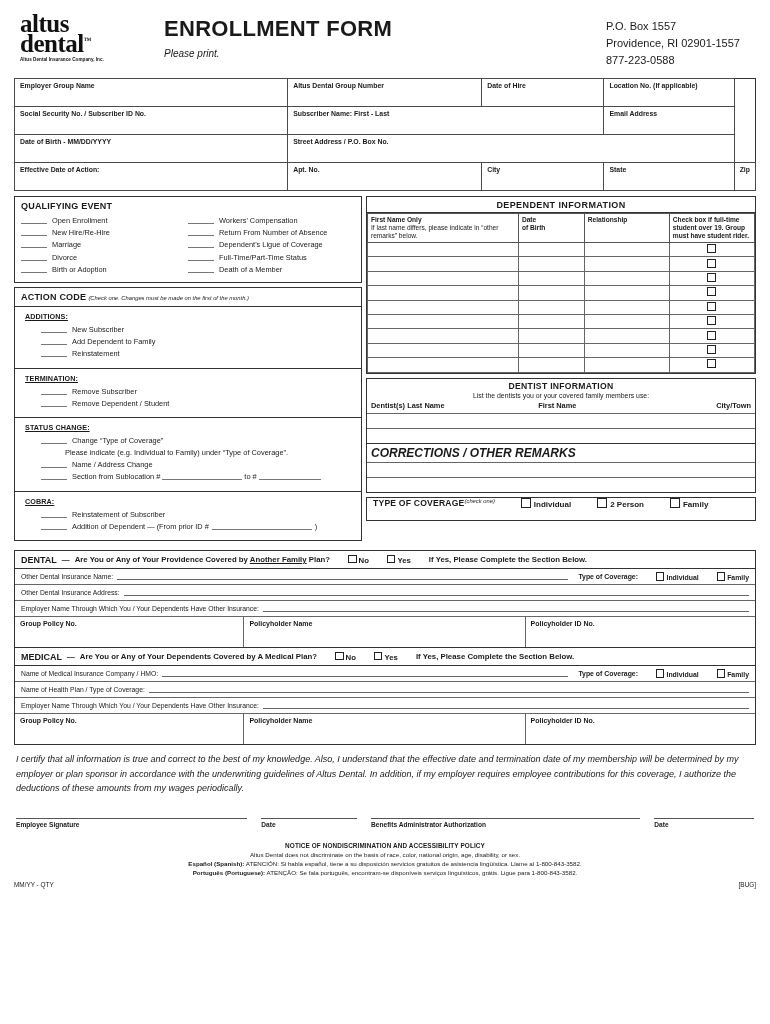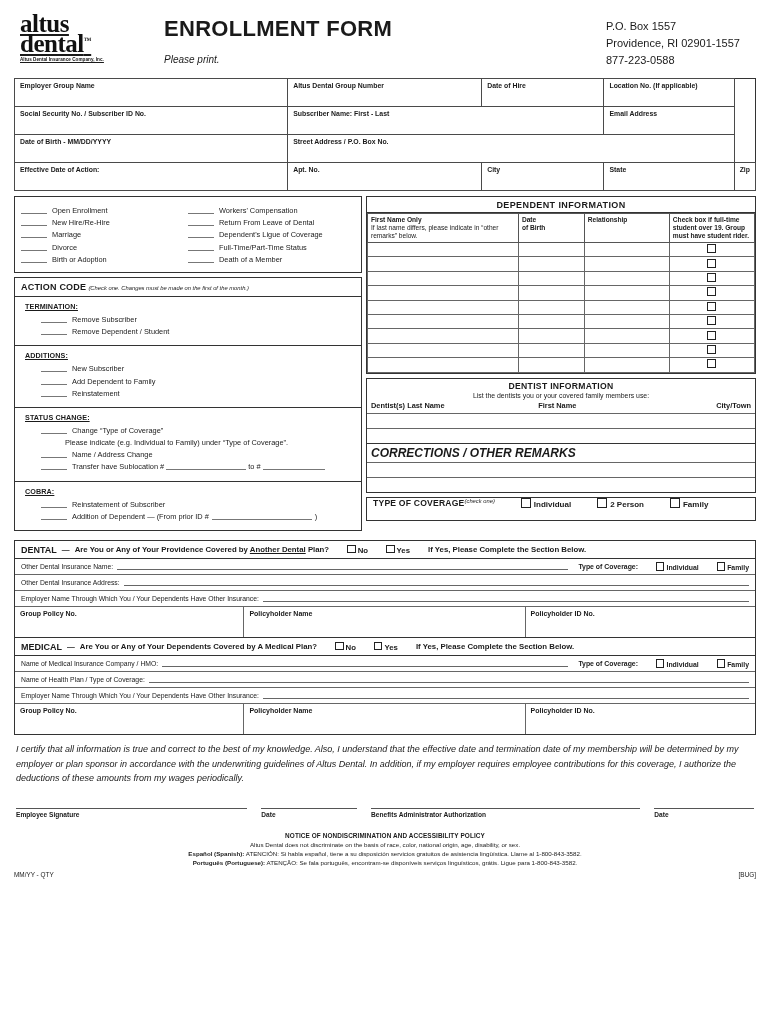--- a/index.html
+++ b/index.html
@@ -9,30 +9,30 @@
     background:#ffffff;
     font-family:"Liberation Sans", sans-serif;
     color:#1a1a1a;
     font-size:8px;
     overflow:hidden;
   }
   .page { width:770px; height:1024px; position:relative; padding:0 14px; }
 
   
   .header { display:flex; align-items:flex-start; height:72px; padding-top:14px; }
-  .logo-box { width:150px; flex:none; padding-left:6px;text-decoration:underline; }
+  .logo-box { width:150px; flex:none; padding-left:6px; }
   .logo-word { font-family:"Liberation Serif", serif; font-weight:bold; color:#111;
                line-height:.80; letter-spacing:-0.5px; }
   .logo-l1 { font-size:25px; }
   .logo-l2 { font-size:25px; position:relative; }
   .logo-tm { font-size:8px; vertical-align:super; }
   .logo-tag { font-size:4.6px; font-weight:bold; margin-top:3px; color:#111; letter-spacing:.05px;}
   .title-box { flex:1; text-align:left; padding-top:2px; }
   .form-title { font-size:22px; font-weight:bold; letter-spacing:.3px; }
-  .please-print { font-size:10px; font-style:italic; margin-top:12px; }
+  .please-print { font-size:10px; font-style:italic; margin-top:6px; }
   .addr-box { width:150px; flex:none; font-size:11px; line-height:1.55; padding-top:4px;}
 
   
   .topgrid { width:742px; border:1.4px solid #333; border-collapse:collapse; margin-top:6px; }
   .topgrid td { border:.9px solid #4a4a4a; vertical-align:top; padding:3px 5px;
                 font-size:6.9px; font-weight:bold; height:28px; }
   .big { font-size:8.4px; }
 
   
   .mid { display:flex; width:742px; margin-top:5px; align-items:stretch; }
@@ -178,67 +178,68 @@
     </tr>
   </tbody>
     </table>
 
   <div class="mid">
 
     <div class="mid-left">
 
       <div class="box">
         <div class="box-inner">
+          <div class="sec-title">QUALIFYING EVENT</div>
           <div class="qe-cols">
             <div class="qe-col">
               <div class="opt"><span class="blank"></span><span>Open Enrollment</span></div>
               <div class="opt"><span class="blank"></span><span>New Hire/Re-Hire</span></div>
               <div class="opt"><span class="blank"></span><span>Marriage</span></div>
               <div class="opt"><span class="blank"></span><span>Divorce</span></div>
               <div class="opt"><span class="blank"></span><span>Birth or Adoption</span></div>
             </div>
             <div class="qe-col">
               <div class="opt"><span class="blank"></span><span>Workers' Compensation</span></div>
-              <div class="opt"><span class="blank"></span><span>Return From Leave of Dental</span></div>
+              <div class="opt"><span class="blank"></span><span>Return From Number of Absence</span></div>
               <div class="opt"><span class="blank"></span><span>Dependent's Ligue of Coverage</span></div>
               <div class="opt"><span class="blank"></span><span>Full-Time/Part-Time Status</span></div>
               <div class="opt"><span class="blank"></span><span>Death of a Member</span></div>
             </div>
           </div>
         </div>
       </div>
 
       <div class="box">
         <div class="box-inner" style="padding-bottom:4px;">
           <span class="sec-title">ACTION CODE</span>
           <span class="sec-sub">(Check one. Changes must be made on the first of the month.)</span>
-        </div>
-
-        <div class="divrow listpad">
-          <div class="uline">TERMINATION:</div>
-          <div style="height:4px"></div>
-          <div class="opt"><span class="blank"></span><span>Remove Subscriber</span></div>
-          <div class="opt"><span class="blank"></span><span>Remove Dependent / Student</span></div>
         </div>
 
         <div class="divrow listpad">
           <div class="uline">ADDITIONS:</div>
           <div style="height:4px"></div>
           <div class="opt"><span class="blank"></span><span>New Subscriber</span></div>
           <div class="opt"><span class="blank"></span><span>Add Dependent to Family</span></div>
           <div class="opt"><span class="blank"></span><span>Reinstatement</span></div>
         </div>
 
         <div class="divrow listpad">
+          <div class="uline">TERMINATION:</div>
+          <div style="height:4px"></div>
+          <div class="opt"><span class="blank"></span><span>Remove Subscriber</span></div>
+          <div class="opt"><span class="blank"></span><span>Remove Dependent / Student</span></div>
+        </div>
+
+        <div class="divrow listpad">
           <div class="uline">STATUS CHANGE:</div>
           <div style="height:4px"></div>
           <div class="opt"><span class="blank"></span><span>Change “Type of Coverage”</span></div>
           <div class="note">Please indicate (e.g. Individual to Family) under “Type of Coverage”.</div>
           <div class="opt"><span class="blank"></span><span>Name / Address Change</span></div>
-          <div class="opt"><span class="blank"></span><span>Transfer have Sublocation #</span><span class="blank w2"></span><span>to #</span><span class="blank w3"></span></div>
+          <div class="opt"><span class="blank"></span><span>Section from Sublocation #</span><span class="blank w2"></span><span>to #</span><span class="blank w3"></span></div>
         </div>
 
         <div class="divrow listpad">
           <div class="uline">COBRA:</div>
           <div style="height:4px"></div>
           <div class="opt"><span class="blank"></span><span>Reinstatement of Subscriber</span></div>
           <div class="opt"><span class="blank"></span><span>Addition of Dependent  —  (From prior ID #</span><span class="blank w4"></span><span>)</span></div>
         </div>
       </div>
     </div>
@@ -343,21 +344,21 @@
         <span class="toc-opt"><span class="cbox-lg"></span><span>Family</span></span>
       </div>
     </div>
   </div>
 
   <div class="cob">
 
     <div class="qrow">
       <span class="kind">DENTAL</span>
       <span style="margin:0 5px">—</span>
-      <span><span>Are You or Any of Your Providence Covered by </span><span class="u">Another Dental</span><span> Plan?</span></span>
+      <span><span>Are You or Any of Your Providence Covered by </span><span class="u">Another Family</span><span> Plan?</span></span>
       <span class="q-opt"><span class="cbox-sm" style="margin-left:0"></span><span>No</span></span>
       <span class="q-opt"><span class="cbox-sm" style="margin-left:0"></span><span>Yes</span></span>
       <span class="q-tail">If Yes, Please Complete the Section Below.</span>
     </div>
 
     <div class="frow">
       <span class="flbl">Other Dental Insurance Name:</span>
       <span class="fline"></span>
       <span class="tocsm">Type of Coverage:</span>
       <span class="tocsm"><span class="cbox-sm"></span><span>Individual</span></span>

